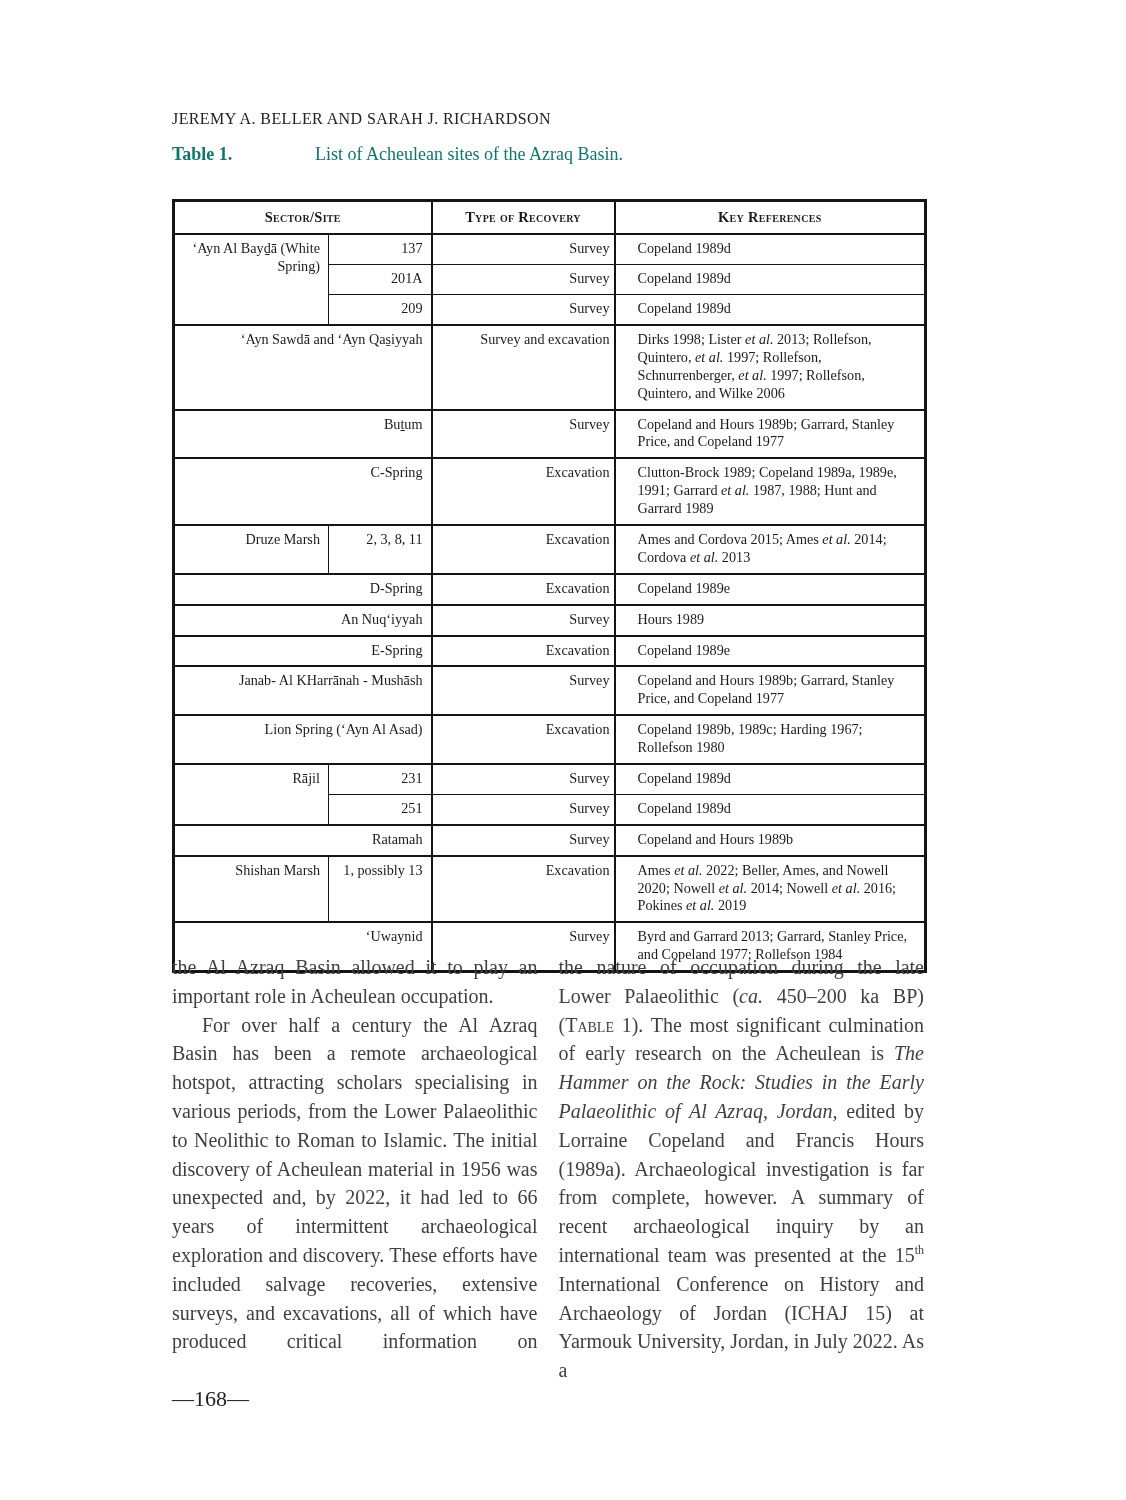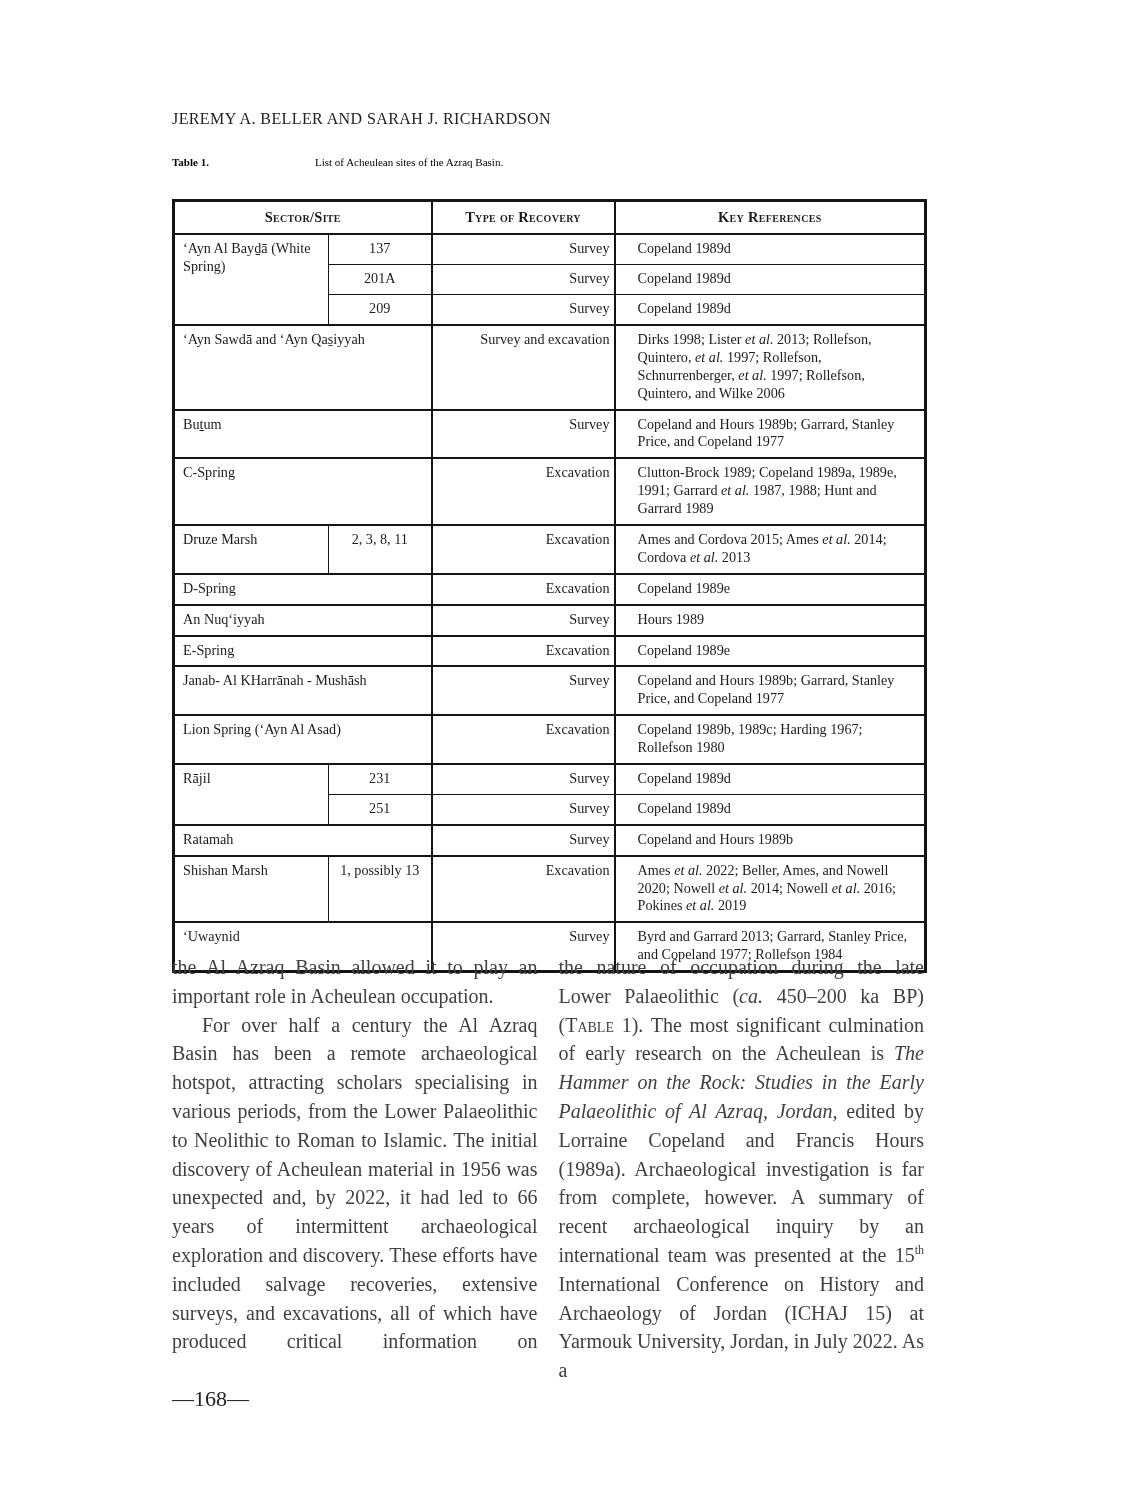--- a/index.html
+++ b/index.html
@@ -14,23 +14,23 @@
   }
   .running-head {
     position: absolute;
     left: 172px; top: 110px;
     font-size: 16px;
     letter-spacing: 0.4px;
     color: #222;
   }
   .caption {
     position: absolute;
-    left: 172px; top: 156px;
-    font-size: 11px;
-    color: #000000;
+    left: 172px; top: 144px;
+    font-size: 18px;
+    color: #0f766e;
   }
   .caption-label {
     display: inline-block;
     width: 143px;
     font-weight: bold;
   }
   .table-wrap {
     position: absolute;
     left: 172px; top: 199px;
     width: 816px;
@@ -52,23 +52,23 @@
     letter-spacing: 0.3px;
     text-align: center;
     padding: 6px 4px 7px;
     border-bottom: 2.5px solid #141414;
   }
   th.h-site { border-right: 2px solid #141414; }
   th.h-rec  { border-right: 2px solid #141414; }
   td { vertical-align: top; padding: 5px 8px 6px; }
   tr.group-start td { border-top: 2px solid #141414; }
   tr.sub-row td { border-top: 1.5px solid #141414; }
-  td.site { text-align: left; border-right: 1.5px solid #141414; }
+  td.site { text-align: right; border-right: 1.5px solid #141414; }
   td.site.span2 { border-right: 2px solid #141414; }
-  td.num { text-align: center; border-right: 2px solid #141414; }
+  td.num { text-align: right; border-right: 2px solid #141414; }
   td.rec { text-align: right; border-right: 2px solid #141414; padding-left: 13px; padding-right: 4px; }
   td.ref { text-align: left; padding-left: 22px; }
   .body-cols {
     position: absolute;
     left: 172px; top: 953px;
     width: 752px;
     display: flex;
     gap: 21px;
   }
   .body-col { width: 365.5px; }

